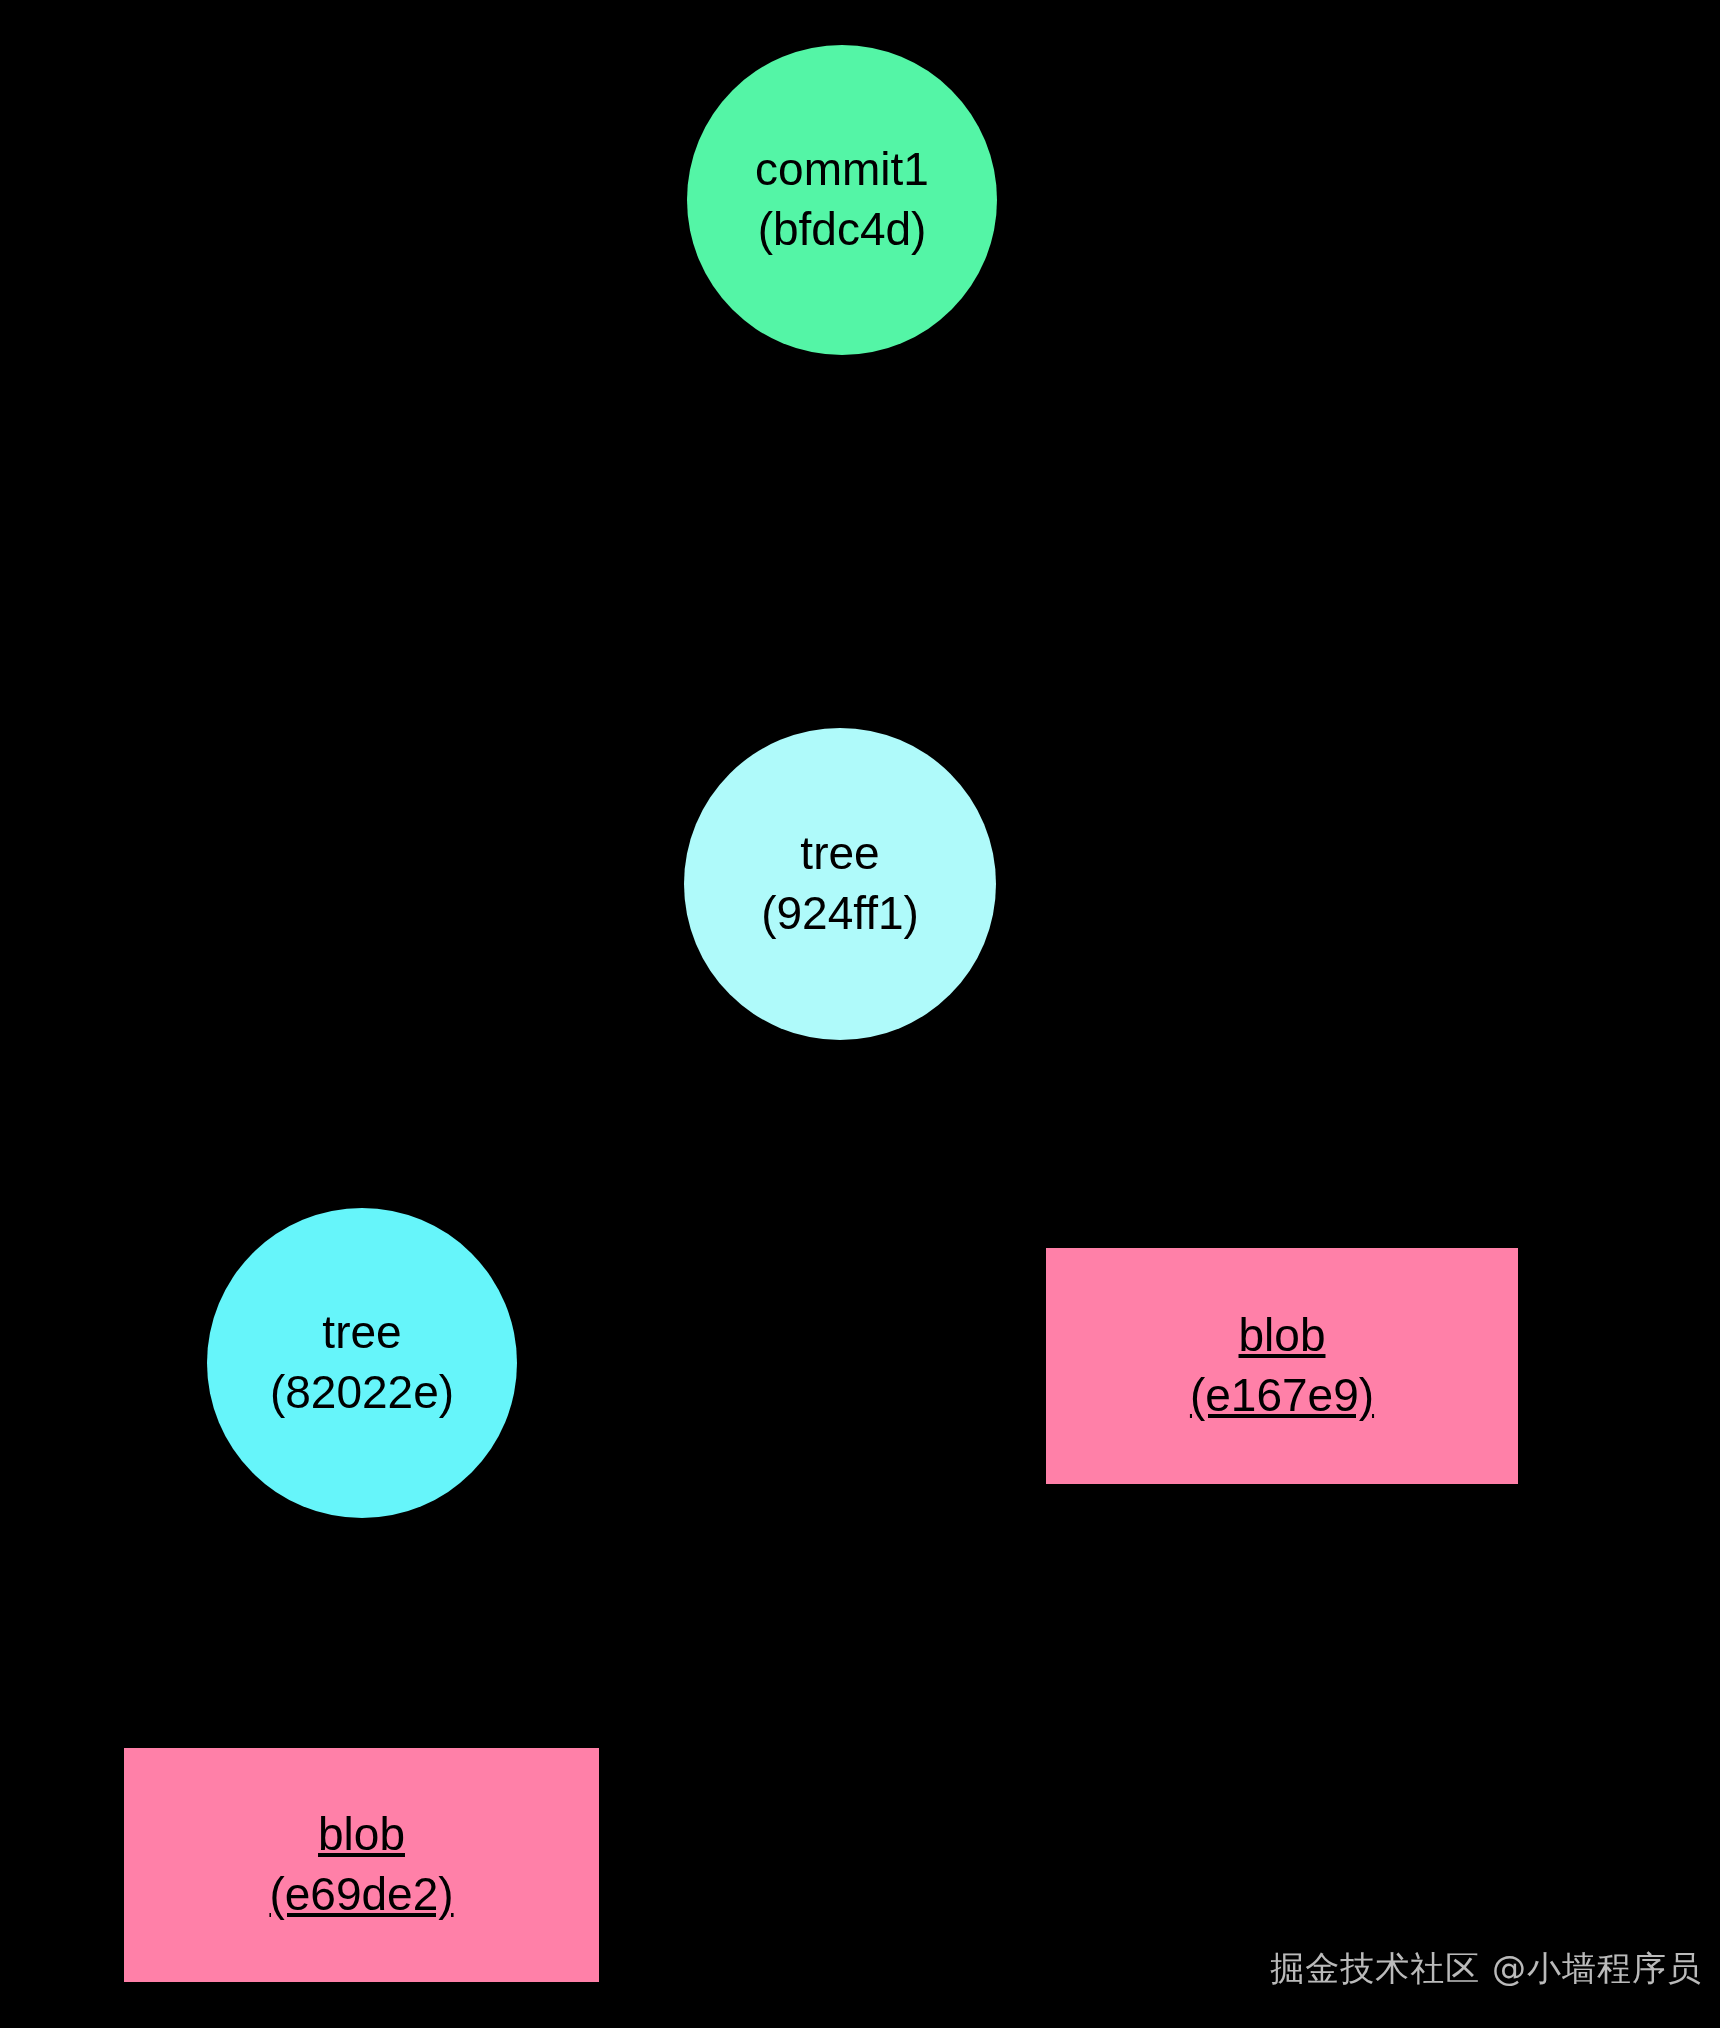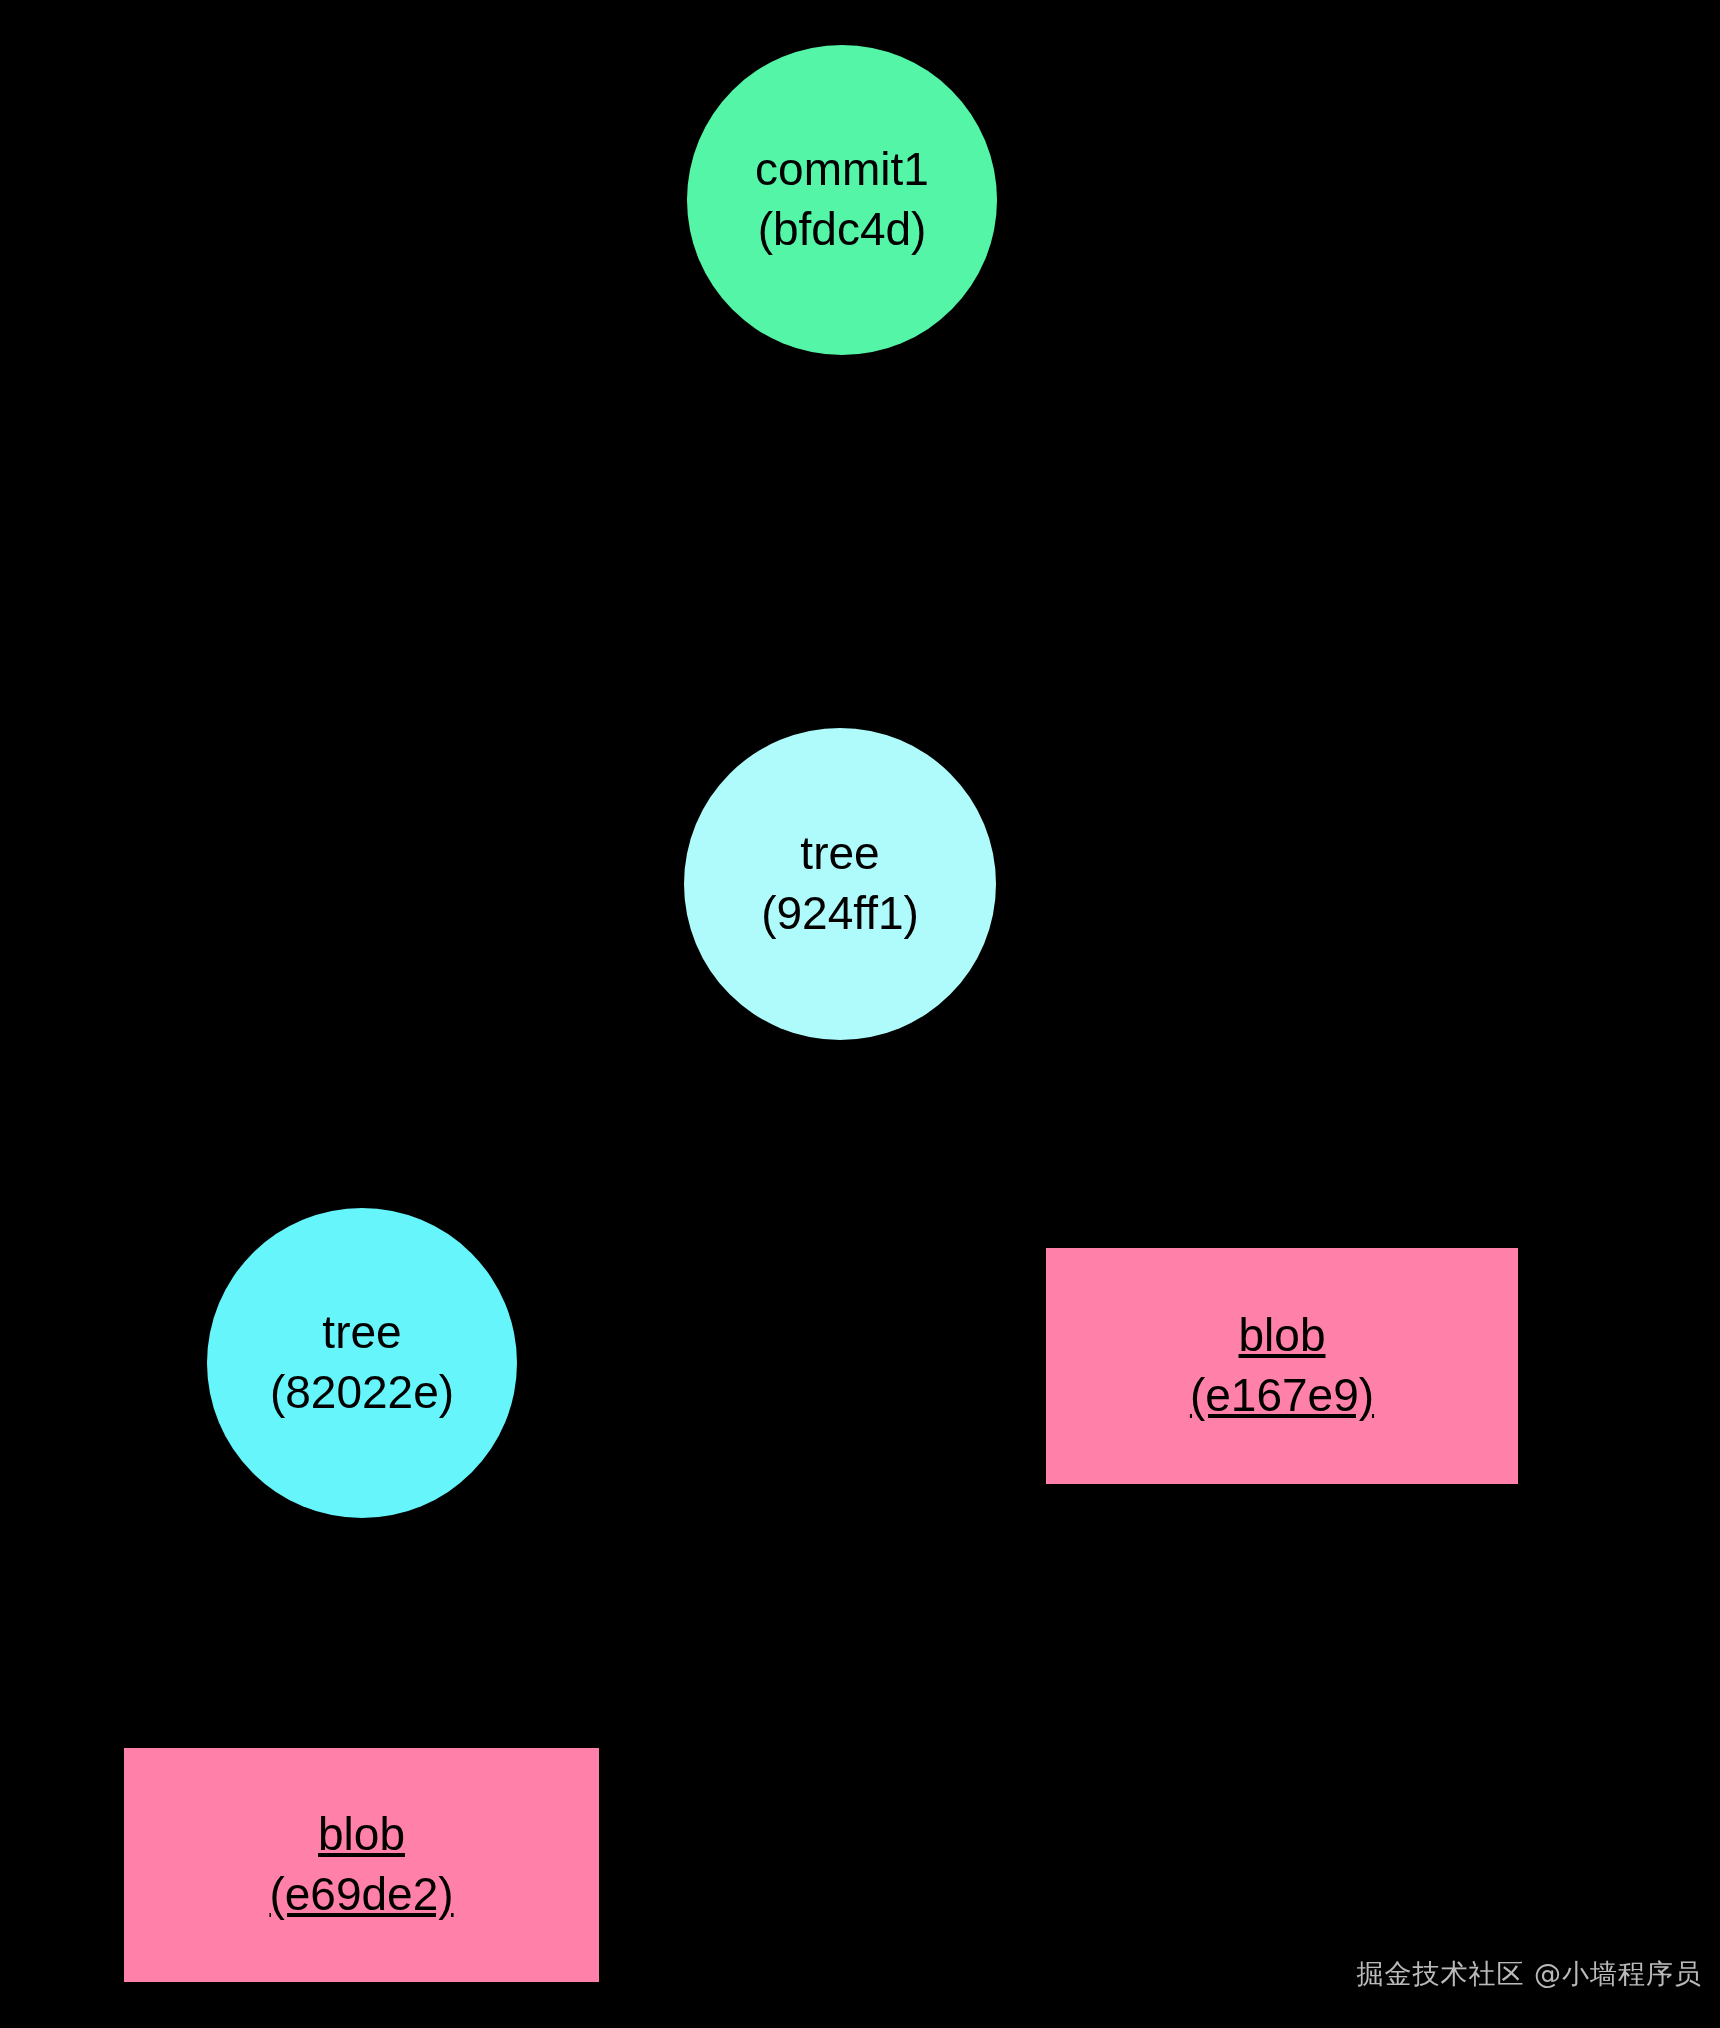--- a/index.html
+++ b/index.html
@@ -84,21 +84,21 @@
     width: 475px;
     height: 234px;
     background: #FF80A8;
     font-size: 46px;
   }
   
   #watermark {
     position: absolute;
     right: 18px;
     bottom: 36px;
-    font-size: 27px;
+    font-size: 34px;
     letter-spacing: 1px;
     color: rgba(233, 233, 233, 0.80);
     white-space: nowrap;
     user-select: none;
     font-family: "DejaVu Sans", "Liberation Sans", sans-serif;
   }
 </style>
 </head>
 <body>
 

